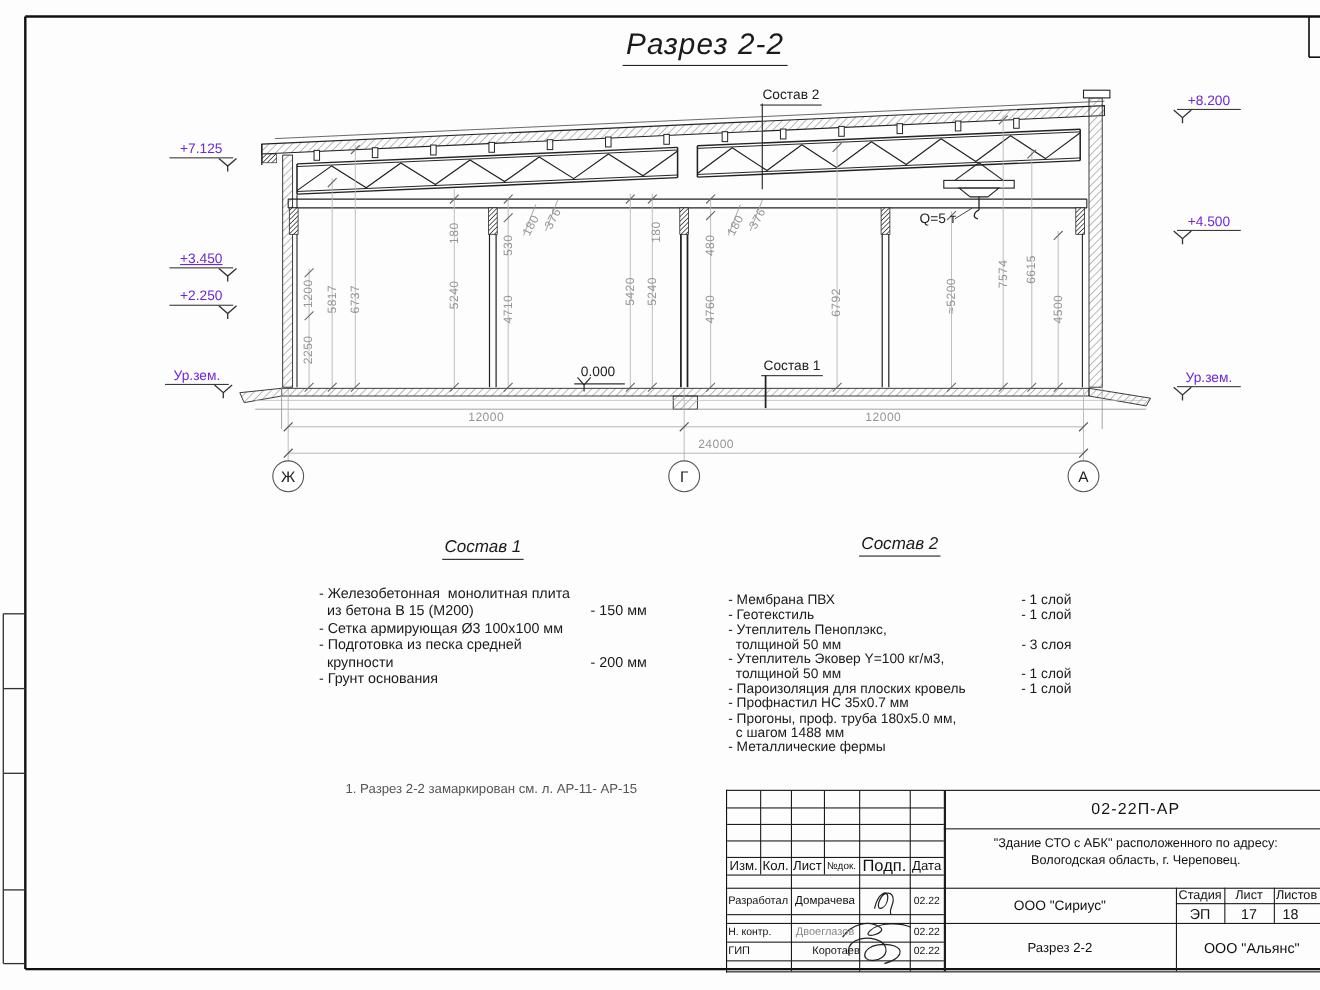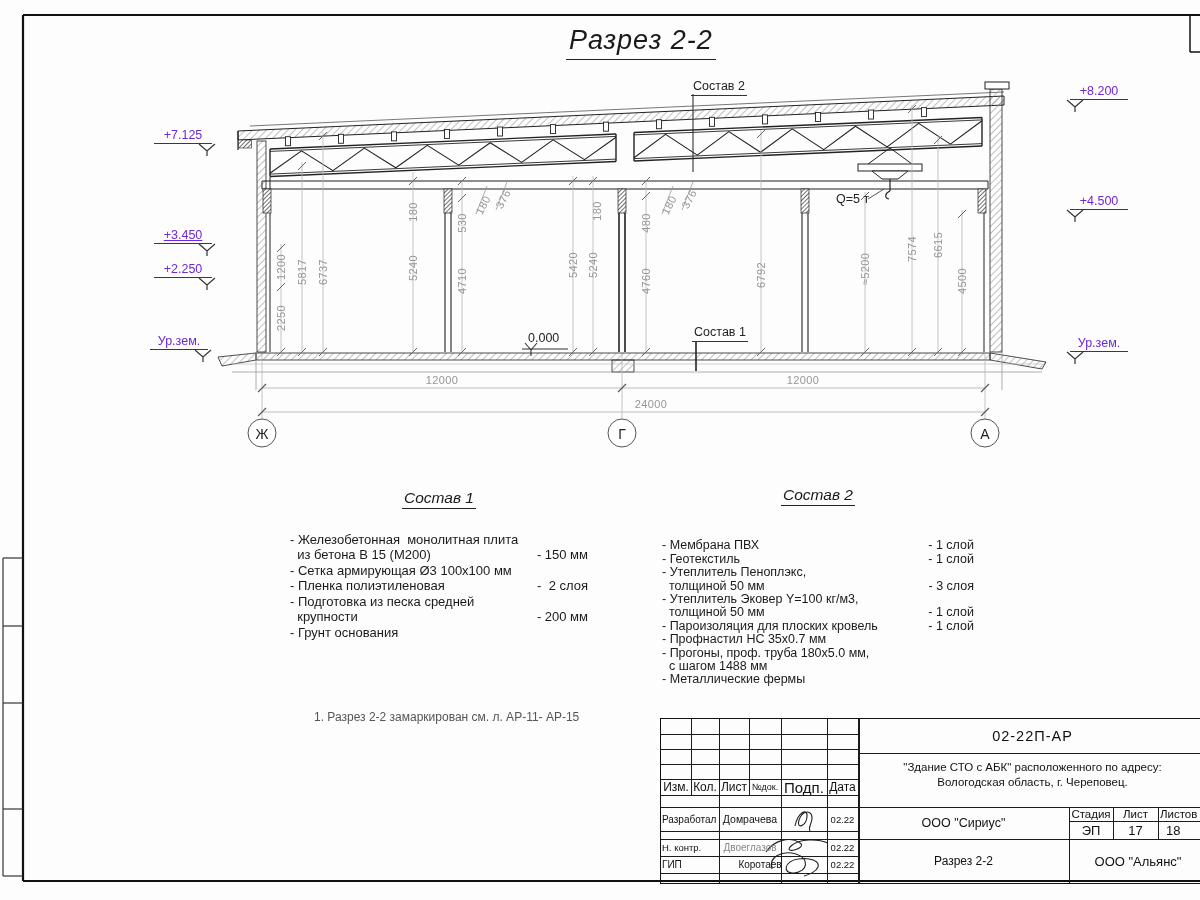--- a/index.html
+++ b/index.html
@@ -333,24 +333,20 @@
       <div class="srow">
     <div class="stext">- Железобетонная  монолитная плита
   из бетона В 15 (М200)</div>
     <div class="sval">- 150 мм</div>
   </div>
       <div class="srow">
     <div class="stext">- Сетка армирующая Ø3 100х100 мм</div>
     <div class="sval"></div>
   </div>
       <div class="srow">
-    <div class="stext">- Пленка полиэтиленовая</div>
-    <div class="sval">-  2 слоя</div>
-  </div>
-      <div class="srow">
     <div class="stext">- Подготовка из песка средней
   крупности</div>
     <div class="sval">- 200 мм</div>
   </div>
       <div class="srow">
     <div class="stext">- Грунт основания</div>
     <div class="sval"></div>
   </div>
     </div>
 </div>

